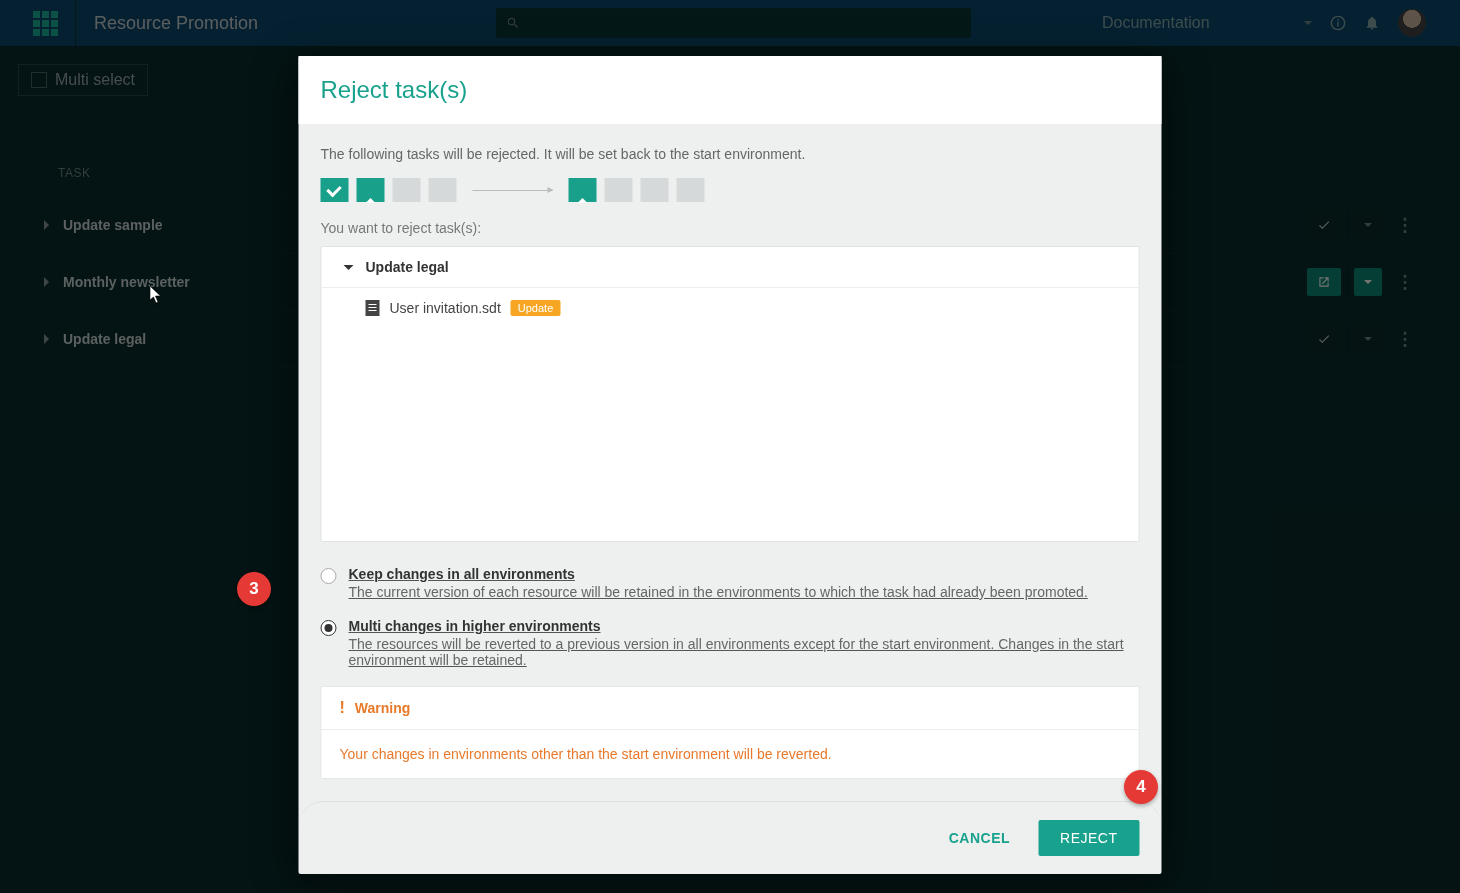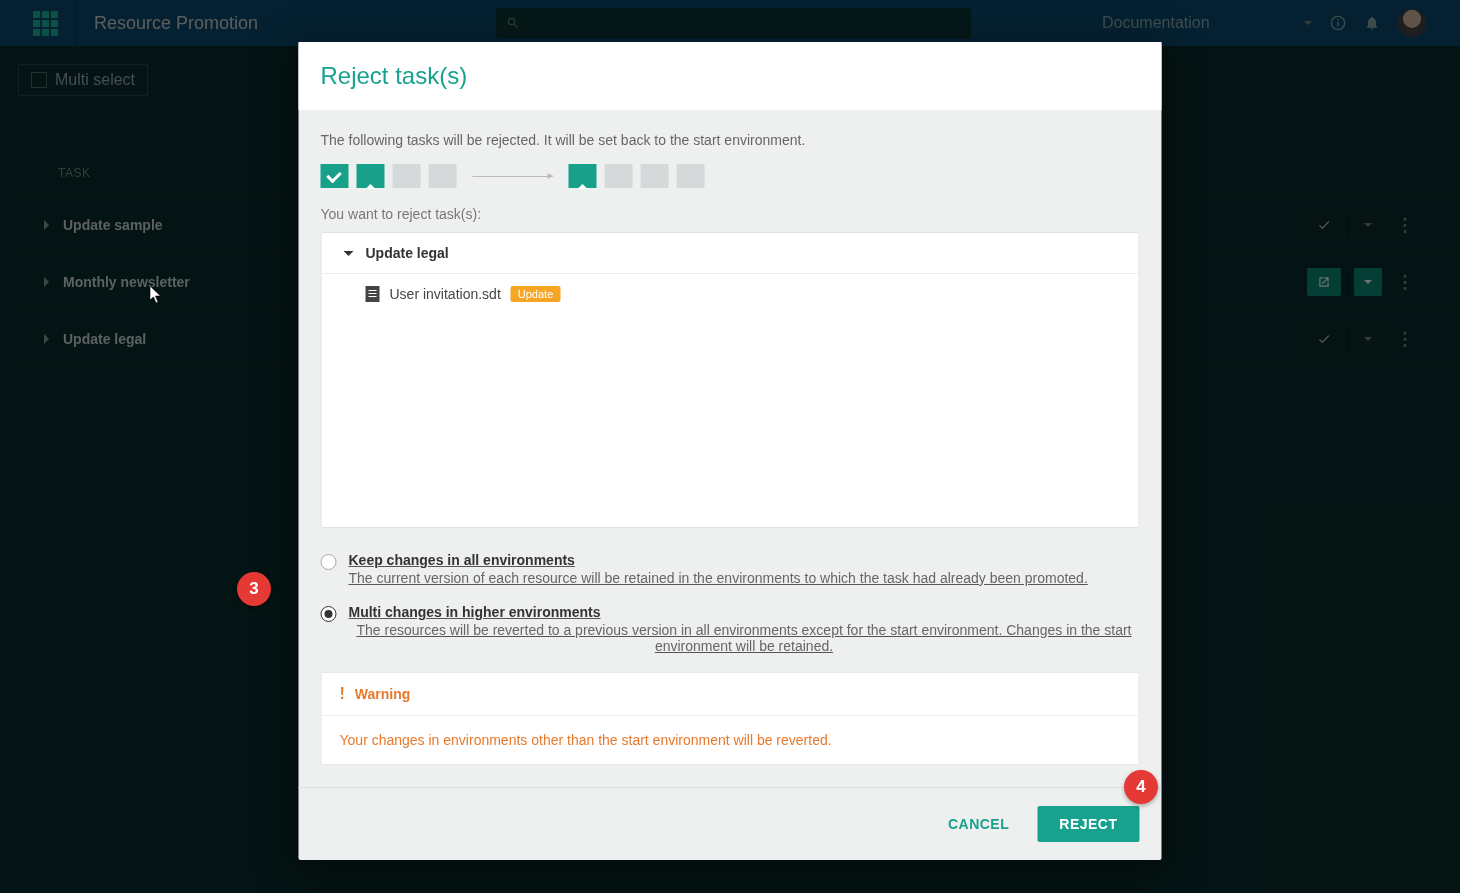--- a/index.html
+++ b/index.html
@@ -141,21 +141,21 @@
   
   .overlay {
     position: absolute;
     inset: 0;
     background: rgba(0,0,0,0.55);
   }
 
   
   .modal {
     position: absolute;
-    top: 42px;
+    top: 56px;
     left: 50%;
     transform: translateX(-50%);
     width: 863px;
     background: #eef0f0;
     border-radius: 2px;
     box-shadow: 0 8px 40px rgba(0,0,0,0.5);
     display: flex;
     flex-direction: column;
   }
   .modal-header {
@@ -294,21 +294,21 @@
   }
   .radio.checked { border-color: #333; }
   .radio.checked::after {
     content: "";
     position: absolute;
     inset: 3px;
     background: #333;
     border-radius: 50%;
   }
   .opt-label { font-weight: 600; color: #333; }
-  .opt-text { color: #666; margin-top: 2px; text-align: center; }
+  .opt-text { color: #666; margin-top: 2px; }
 
   .warning-box {
     background: #fff;
     border: 1px solid #e6e8e8;
     border-radius: 2px;
     margin-top: 12px;
   }
   .warning-head {
     padding: 12px 18px;
     border-bottom: 1px solid #eceeee;
@@ -327,36 +327,37 @@
     font-size: 16px;
   }
 
   .modal-footer {
     border-top: 1px solid #dcdfdf;
     padding: 18px 22px;
     display: flex;
     justify-content: flex-end;
     gap: 28px;
     align-items: center;
+    border-radius: 25px;
   }
   .btn-cancel {
     color: #18a28d;
     font-weight: 600;
     letter-spacing: 0.5px;
     font-size: 14px;
     background: none;
     border: none;
     cursor: pointer;
   }
   .btn-reject {
     background: #18a28d;
     color: #fff;
     border: none;
     padding: 10px 22px;
-    font-weight: 700;
+    font-weight: 400;
     letter-spacing: 0.5px;
     font-size: 14px;
     border-radius: 2px;
     cursor: pointer;
   }
 
   
   .callout {
     position: absolute;
     width: 34px; height: 34px;

